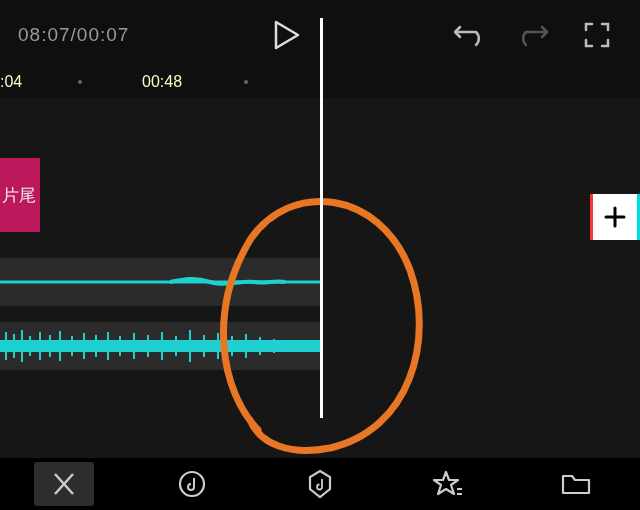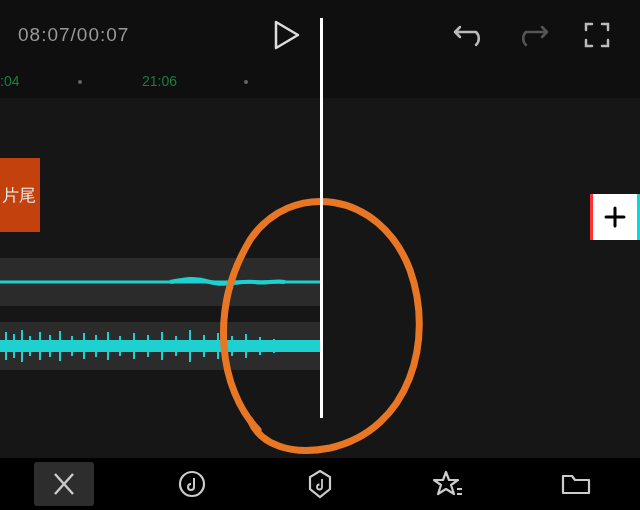--- a/index.html
+++ b/index.html
@@ -1,24 +1,24 @@
 <!DOCTYPE html>
 <html><head>
 <meta charset="utf-8">
 <style>
   html,body{margin:0;padding:0;width:640px;height:510px;background:#111;color:#ddd;font-family:-apple-system,Helvetica,Arial,sans-serif;overflow:hidden}
   .top-bar{display:flex;align-items:center;height:70px;padding:0 18px 0 18px;background:#0f0f0f}
   .time{color:#9a9a9a;font-size:19px;letter-spacing:1px}
   .top-btn{width:50px;height:50px;display:flex;align-items:center;justify-content:center;margin-left:14px}
   .play-area{flex:1;display:flex;justify-content:center}
   .ruler{height:28px;position:relative;background:#0f0f0f}
-  .ruler-tick{position:absolute;top:3px;color:#15803d;font-size:14px}
+  .ruler-tick{position:absolute;top:3px;color:#fef9c3;font-size:16px}
   .ruler-dot{position:absolute;top:10px;width:4px;height:4px;background:#666;border-radius:50%}
   .timeline{position:relative;height:360px;background:#161616}
-  .video-clip{position:absolute;left:0;top:60px;width:40px;height:74px;background:#c2410c;display:flex;align-items:center;justify-content:flex-end;padding-right:4px;color:#eee;font-size:17px;box-sizing:border-box}
+  .video-clip{position:absolute;left:0;top:60px;width:40px;height:74px;background:#be185d;display:flex;align-items:center;justify-content:flex-end;padding-right:4px;color:#eee;font-size:17px;box-sizing:border-box}
   .audio-clip{position:absolute;left:0;width:320px;height:48px;background:#2b2b2b}
   .add-btn{position:absolute;right:0;top:96px;width:44px;height:46px;background:#fff;border-left:3px solid #f33;border-right:3px solid #0dd;display:flex;align-items:center;justify-content:center}
   .playhead{position:absolute;left:320px;top:18px;width:3px;height:400px;background:#fff}
   .annot{position:absolute;pointer-events:none}
   .bottom-bar{position:absolute;bottom:0;left:0;right:0;height:52px;background:#000;display:flex;align-items:center;justify-content:space-around}
   .bot-btn{width:60px;height:44px;display:flex;align-items:center;justify-content:center}
   .bot-btn.active{background:#2d2d2d;border-radius:3px}
   svg{display:block}
 </style>
 </head>
@@ -46,21 +46,21 @@
   <div class="top-btn">
     <svg width="28" height="28">
       <path d="M3 9 V3 H9 M19 3 H25 V9 M25 19 V25 H19 M9 25 H3 V19" fill="none" stroke="#bbb" stroke-width="2.5" stroke-linecap="round"></path>
     </svg>
   </div>
 </div>
 
 <div class="ruler">
   <span class="ruler-tick" style="left:0px">:04</span>
   <span class="ruler-dot" style="left:78px"></span>
-  <span class="ruler-tick" style="left:142px">21:06</span>
+  <span class="ruler-tick" style="left:142px">00:48</span>
   <span class="ruler-dot" style="left:244px"></span>
 </div>
 
 <div class="timeline">
 
   <div class="video-clip">
     <span>片尾</span>
   </div>
 
   <div class="audio-clip" style="top:160px">

